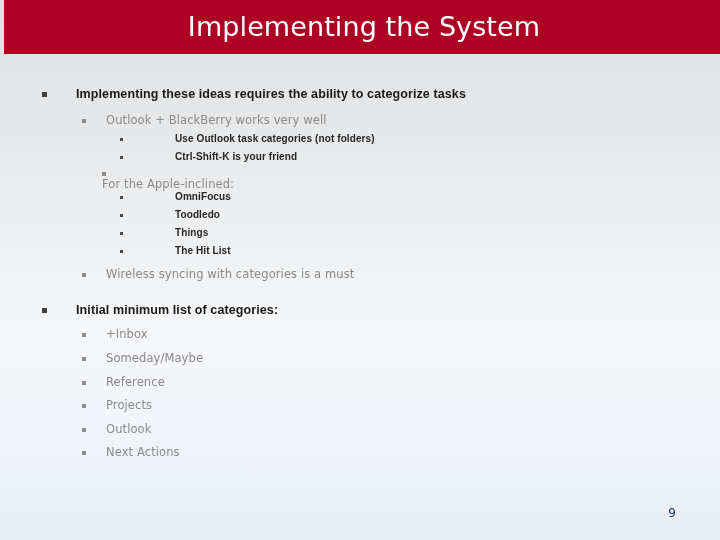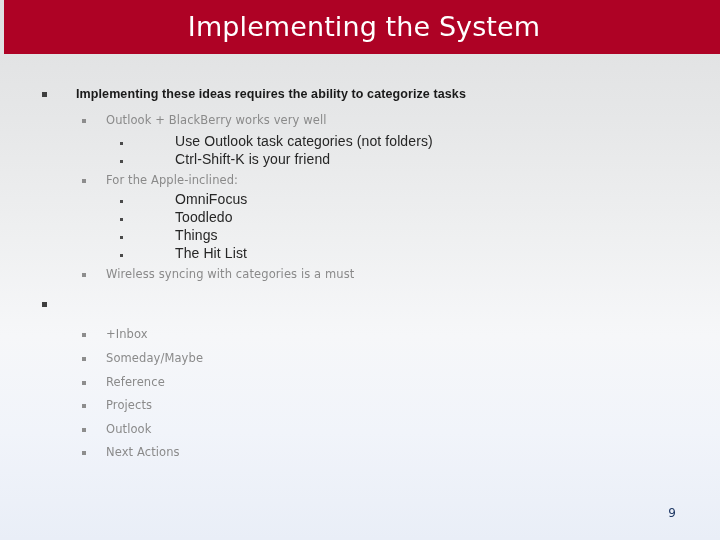--- a/index.html
+++ b/index.html
@@ -113,22 +113,22 @@
     letter-spacing: 0.1px;
   }
   .t2 {
     font-size: 11.5px;
     font-weight: normal;
     color: #8a8a8a;
     font-family: "DejaVu Sans", sans-serif;
     letter-spacing: 0.1px;
   }
   .t3 {
-    font-size: 14px;
-    font-weight: normal;
+    font-size: 10px;
+    font-weight: bold;
     color: #262626;
     font-family: "Liberation Sans", sans-serif;
     letter-spacing: 0.1px;
     padding-left: 36px;
   }
 
   
   .ind1 { left: 42px; }
   .ind2 { left: 82px; }
   .ind3 { left: 120px; }
@@ -207,21 +207,21 @@
         <span class="lbl t1">Implementing these ideas requires the ability to categorize tasks</span>
       </div>
       <div class="row ind3" style="top: 79px;">
         <span class="bullet lvl3"></span>
         <span class="lbl t3">Use Outlook task categories (not folders)</span>
       </div>
       <div class="row ind3" style="top: 97px;">
         <span class="bullet lvl3"></span>
         <span class="lbl t3">Ctrl-Shift-K is your friend</span>
       </div>
-      <div class="row ind2" style="top: 119px;">
+      <div class="row ind2" style="top: 119px; flex-direction: column;">
         <span class="bullet lvl2"></span>
         <span class="lbl t2">For the Apple-inclined:</span>
       </div>
       <div class="row ind3" style="top: 137px;">
         <span class="bullet lvl3"></span>
         <span class="lbl t3">OmniFocus</span>
       </div>
       <div class="row ind3" style="top: 155px;">
         <span class="bullet lvl3"></span>
         <span class="lbl t3">Toodledo</span>
@@ -233,20 +233,21 @@
       <div class="row ind3" style="top: 191px;">
         <span class="bullet lvl3"></span>
         <span class="lbl t3">The Hit List</span>
       </div>
       <div class="row ind2" style="top: 213px;">
         <span class="bullet lvl2"></span>
         <span class="lbl t2">Wireless syncing with categories is a must</span>
       </div>
       <div class="row ind1" style="top: 249px;">
         <span class="bullet lvl1"></span>
+        <span class="lbl t1">Initial minimum list of categories:</span>
       </div>
       <div class="row ind2" style="top: 273px;">
         <span class="bullet lvl2"></span>
         <span class="lbl t2">+Inbox</span>
       </div>
       <div class="row ind2" style="top: 297px;">
         <span class="bullet lvl2"></span>
         <span class="lbl t2">Someday/Maybe</span>
       </div>
       <div class="row ind2" style="top: 321px;">

